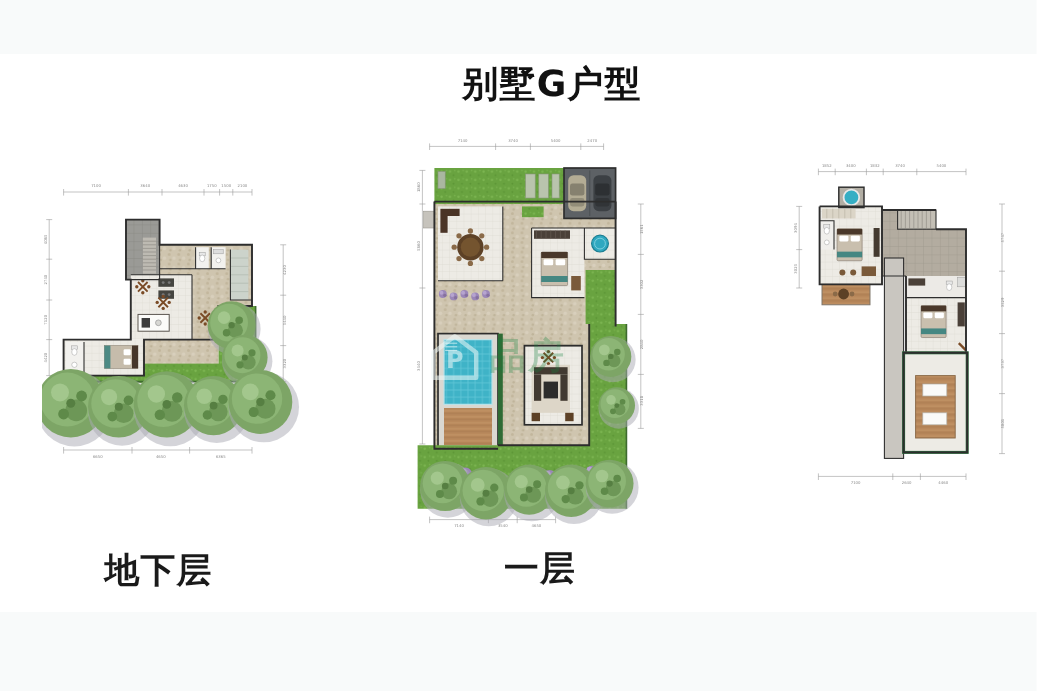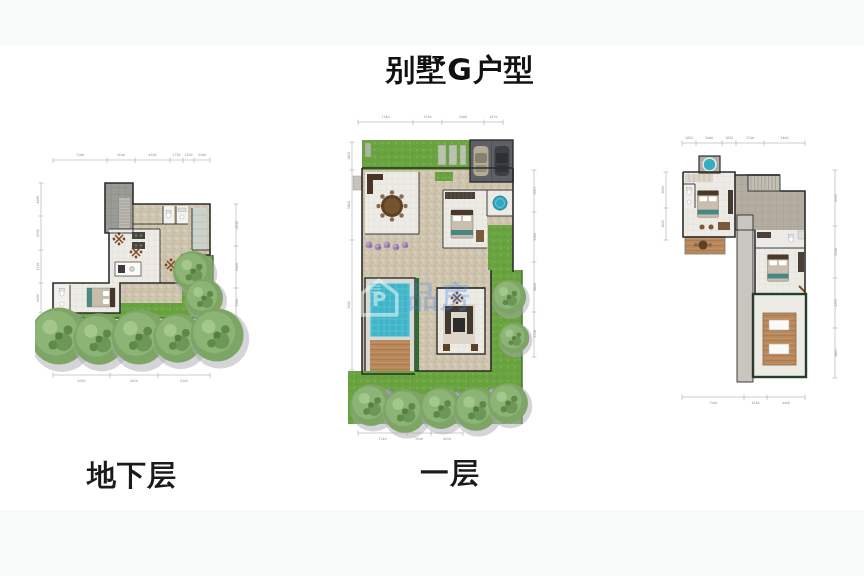--- a/index.html
+++ b/index.html
@@ -14,21 +14,21 @@
   #lbl-basement{left:87px;top:456px;}
   #lbl-first{left:420px;top:454px;}
   #lbl-second{left:706px;top:454px;}
   svg.plan{position:absolute;}
   .wall{fill:none;stroke:#2d2d2d;stroke-width:1.6;stroke-linejoin:miter;}
   .iw{fill:none;stroke:#2d2d2d;stroke-width:0.9;}
   .dim{stroke:#9a9a9a;stroke-width:0.5;fill:none;}
   .dimt{font-size:3.2px;fill:#8a8a8a;}
   .watermark{position:absolute;left:358px;top:272px;width:170px;height:50px;
              display:flex;align-items:center;gap:8px;opacity:0.55;pointer-events:none;}
-  .wm-text{font-size:30px;font-weight:bold;color:#3b82f6;opacity:0.55;letter-spacing:2px;}
+  .wm-text{font-size:30px;font-weight:bold;color:#15803d;opacity:0.55;letter-spacing:2px;}
 </style>
 </head>
 <body>
 
 <div class="stage">
 
   <div class="band top"></div>
   <div class="band bottom"></div>
 
   <div class="title">别墅G户型</div>

